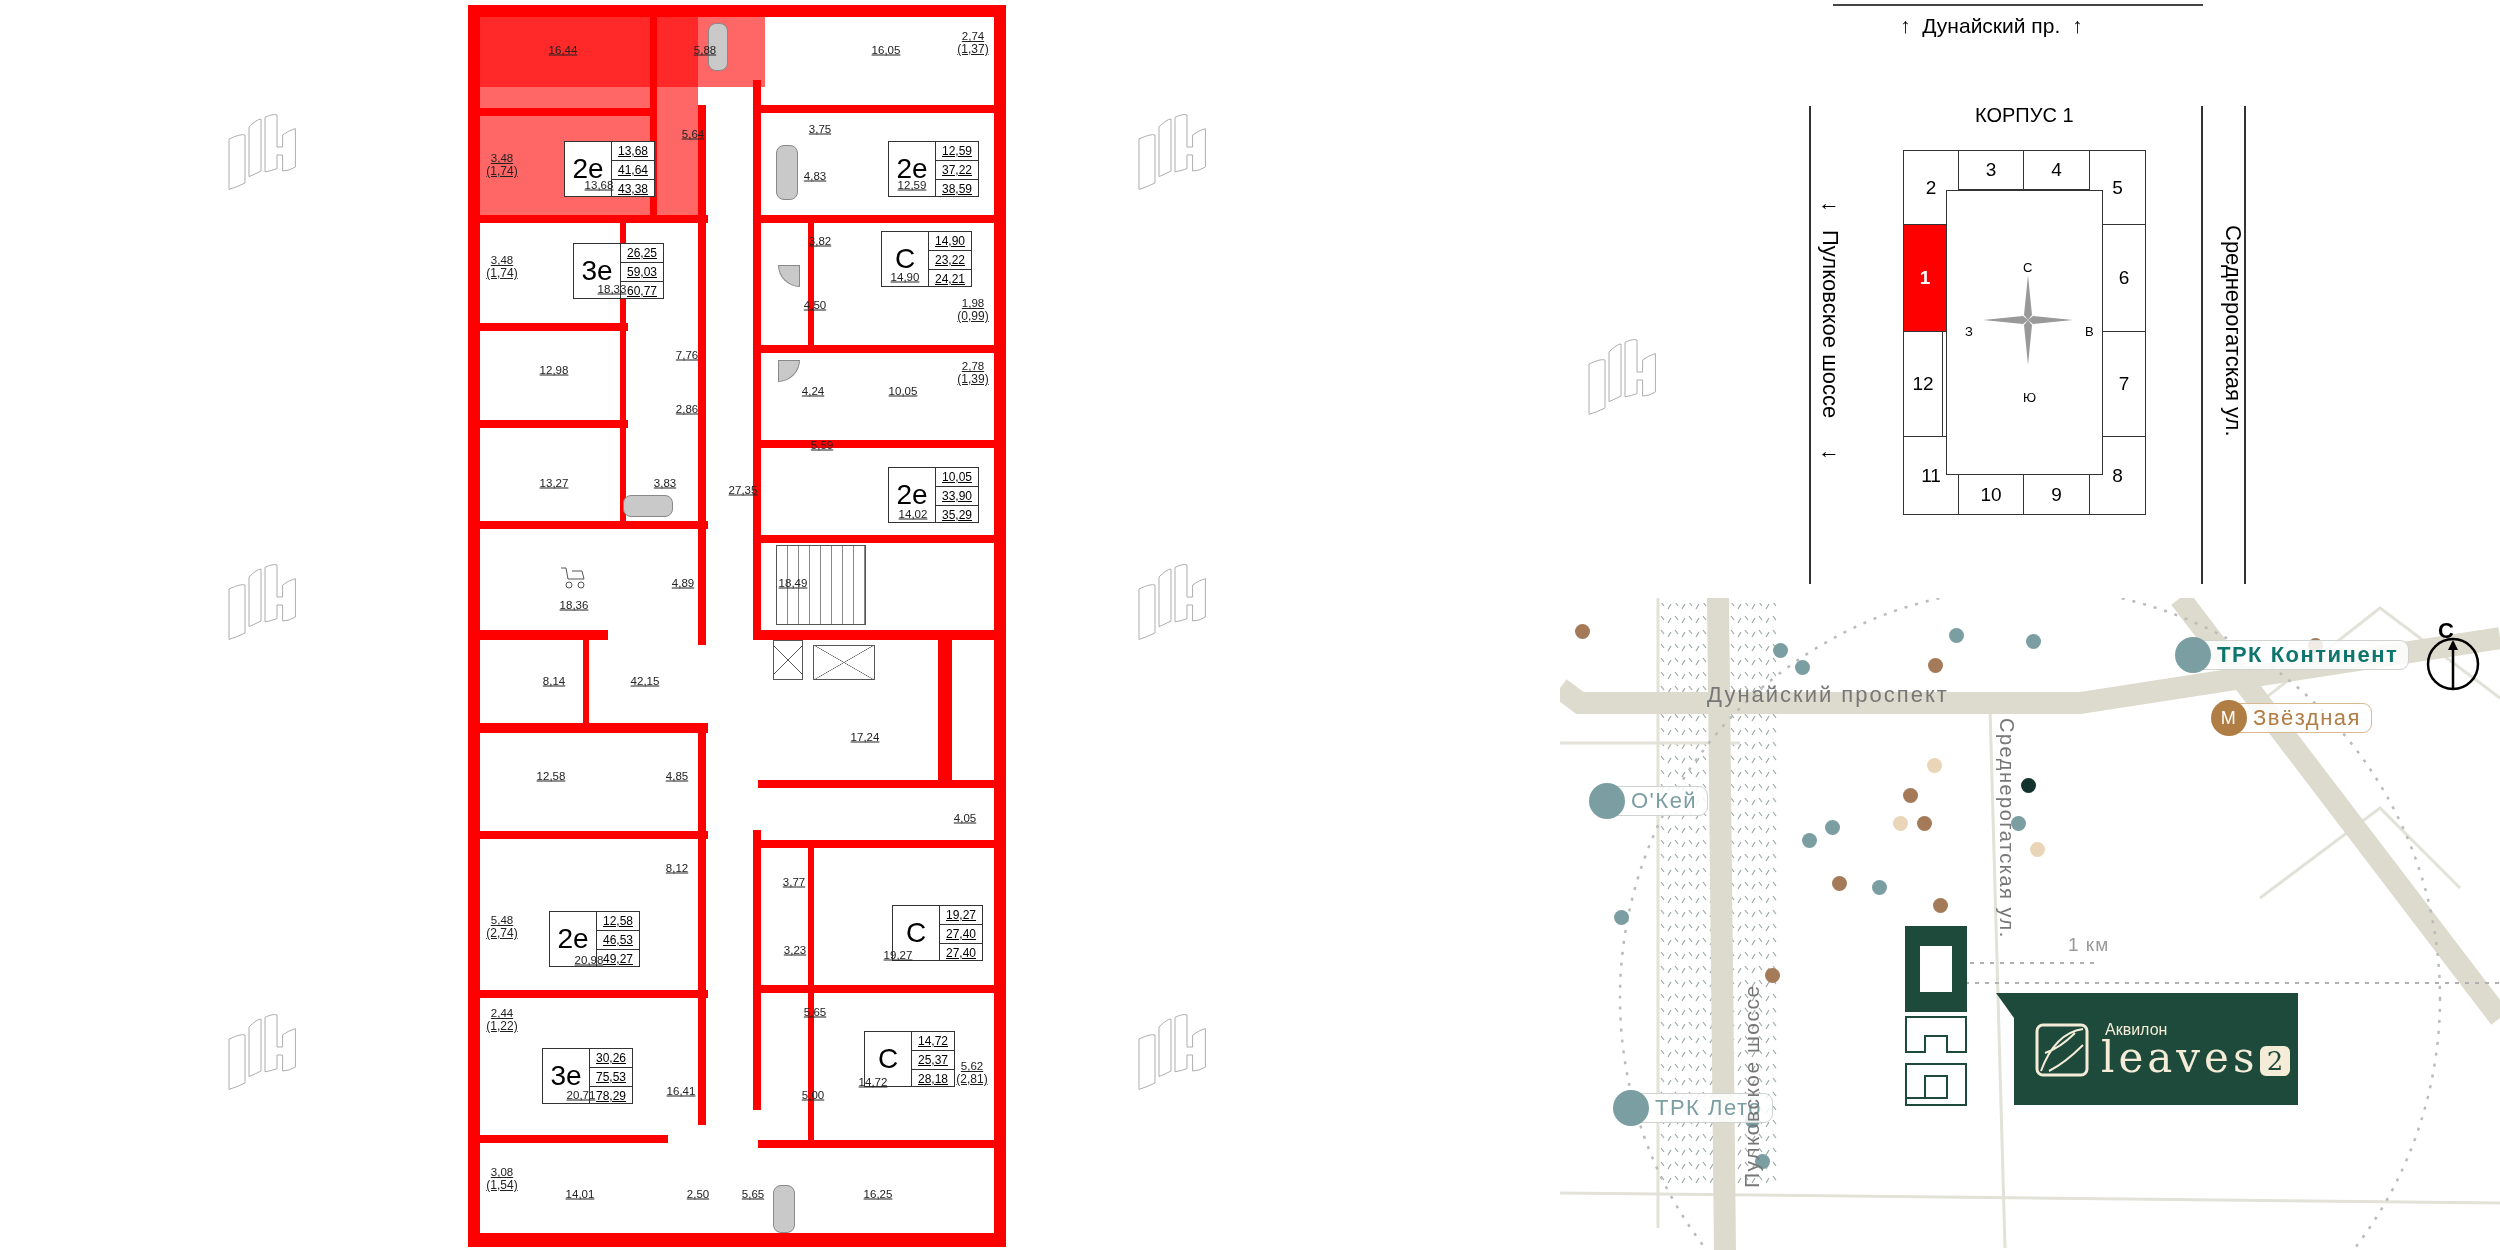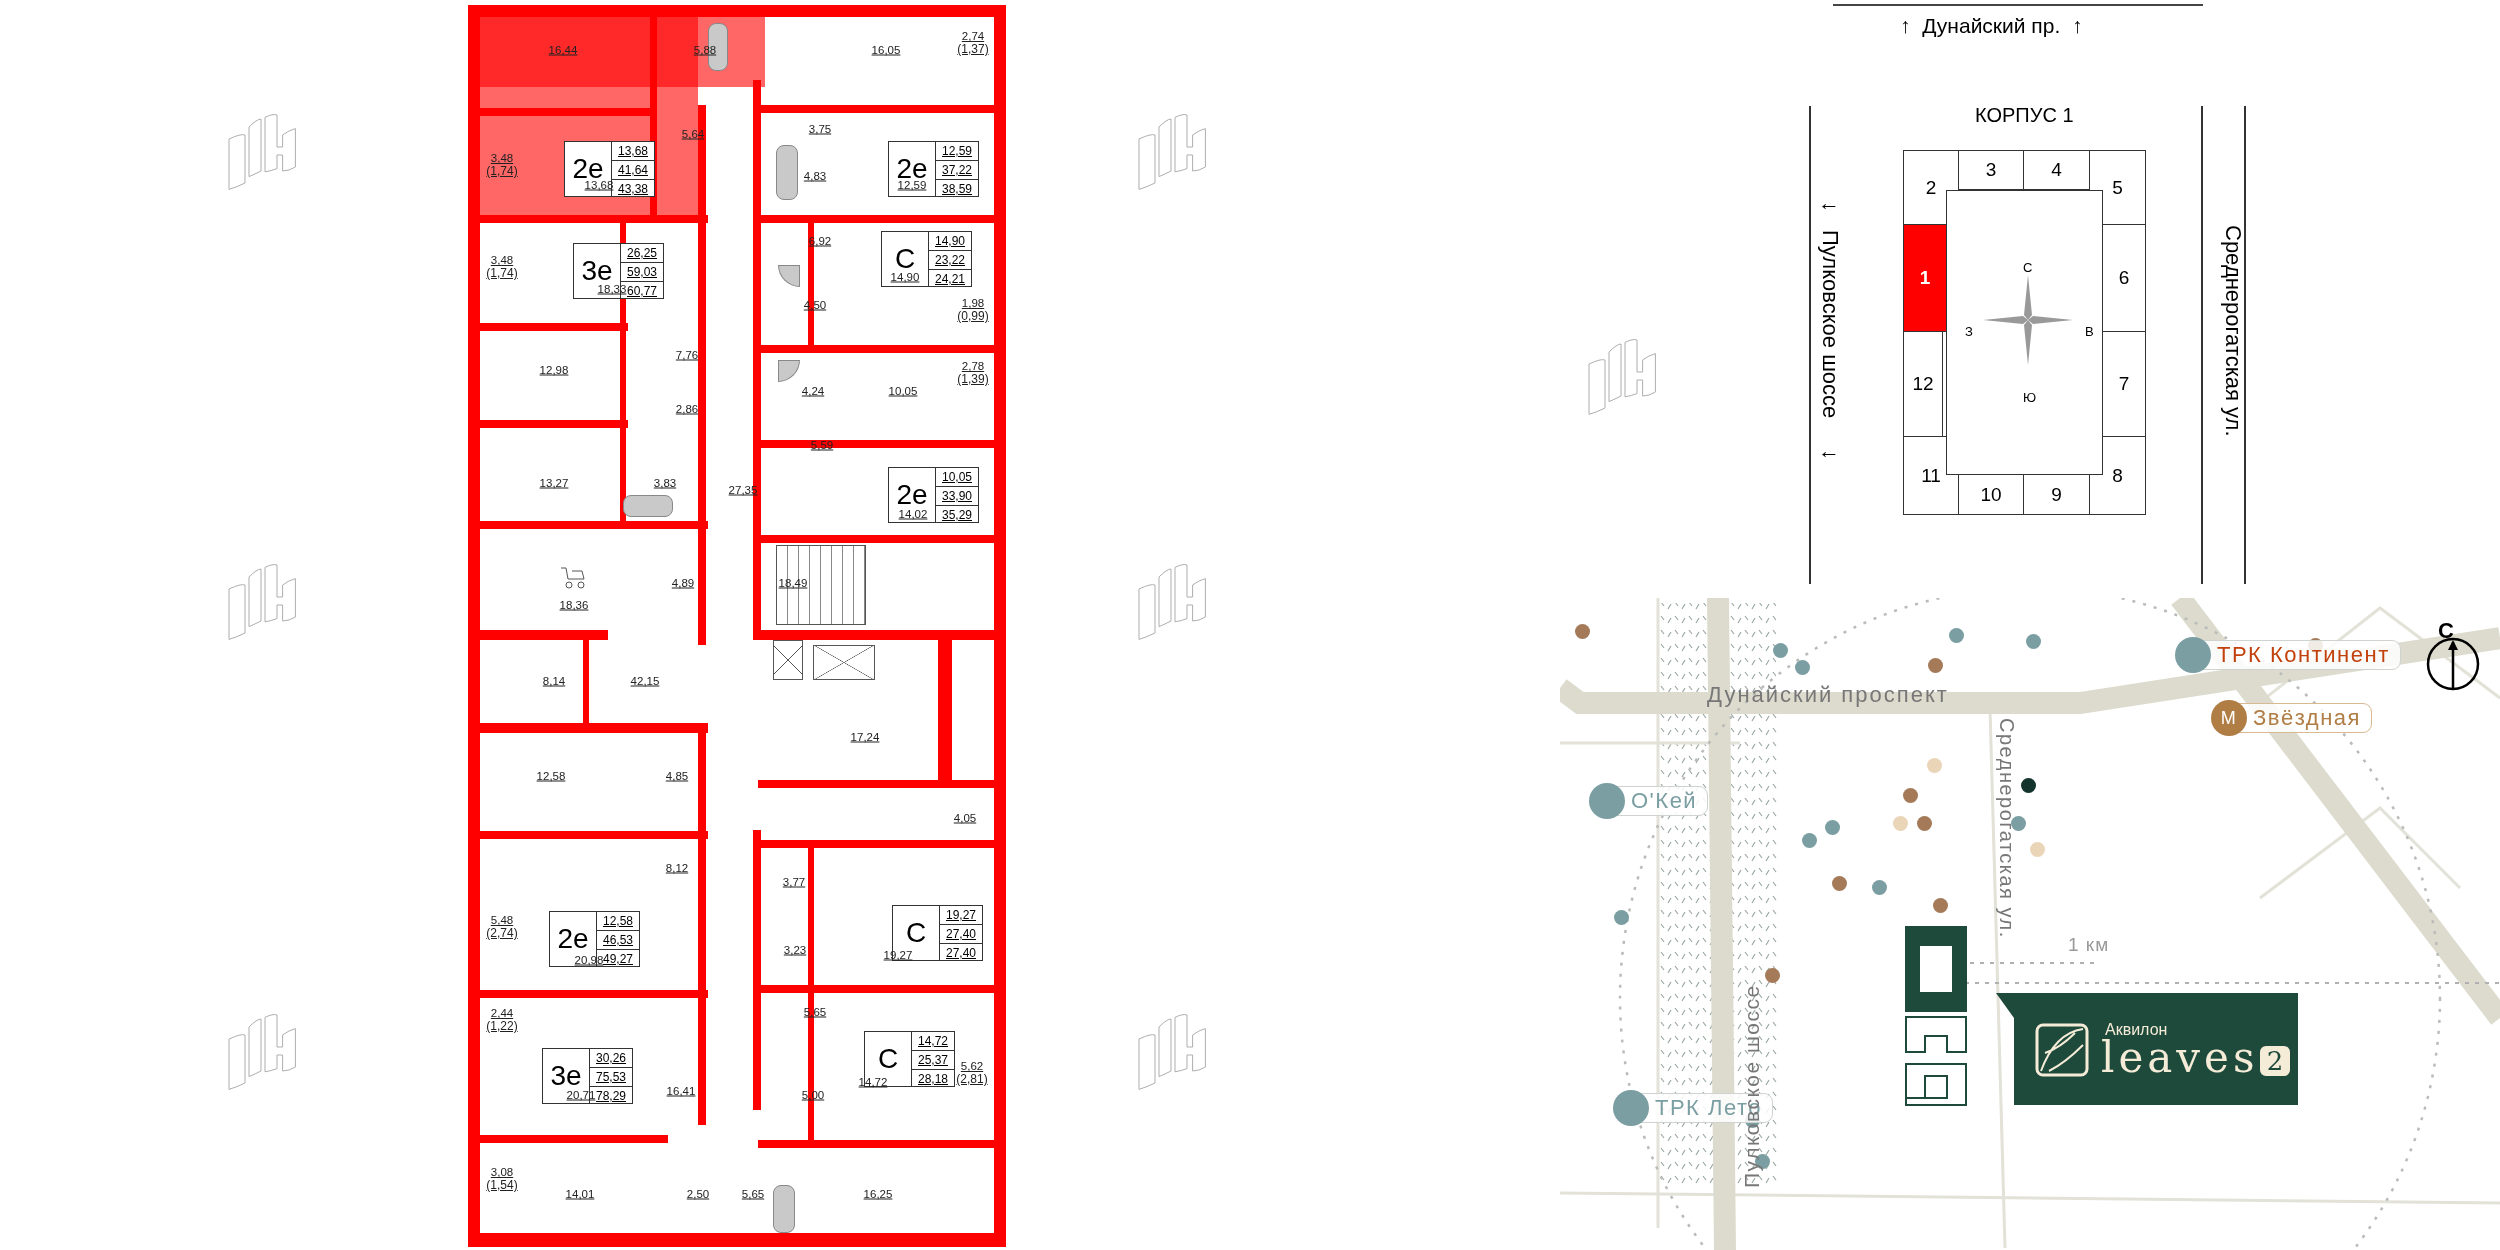--- a/index.html
+++ b/index.html
@@ -163,21 +163,21 @@
   <div class="lbl" style="left:418px;top:45px">16,05</div>
   <div class="lbl" style="left:505px;top:38px"><span>2,74</span><small>(1,37)</small></div>
   <div class="lbl" style="left:34px;top:160px"><span>3,48</span><small>(1,74)</small></div>
   <div class="lbl" style="left:131px;top:180px">13,68</div>
   <div class="lbl" style="left:225px;top:129px">5,64</div>
   <div class="lbl" style="left:352px;top:124px">3,75</div>
   <div class="lbl" style="left:347px;top:171px">4,83</div>
   <div class="lbl" style="left:444px;top:180px">12,59</div>
   <div class="lbl" style="left:34px;top:262px"><span>3,48</span><small>(1,74)</small></div>
   <div class="lbl" style="left:144px;top:284px">18,33</div>
-  <div class="lbl" style="left:352px;top:236px">6,92</div>
+  <div class="lbl" style="left:352px;top:236px">3,82</div>
   <div class="lbl" style="left:437px;top:272px">14,90</div>
   <div class="lbl" style="left:347px;top:300px">4,50</div>
   <div class="lbl" style="left:505px;top:305px"><span>1,98</span><small>(0,99)</small></div>
   <div class="lbl" style="left:86px;top:365px">12,98</div>
   <div class="lbl" style="left:219px;top:350px">7,76</div>
   <div class="lbl" style="left:219px;top:404px">2,86</div>
   <div class="lbl" style="left:345px;top:386px">4,24</div>
   <div class="lbl" style="left:435px;top:386px">10,05</div>
   <div class="lbl" style="left:505px;top:368px"><span>2,78</span><small>(1,39)</small></div>
   <div class="lbl" style="left:86px;top:478px">13,27</div>
@@ -362,21 +362,21 @@
   <div class="mdot" style="left:272px;top:278px;background:#a47a58"></div>
   <div class="mdot" style="left:312px;top:282px;background:#7a9ea2"></div>
   <div class="mdot" style="left:373px;top:300px;background:#a47a58"></div>
   <div class="mdot" style="left:372px;top:345px;background:#7a9ea2"></div>
   <div class="mdot" style="left:54px;top:312px;background:#7a9ea2"></div>
   <div class="mdot" style="left:205px;top:370px;background:#a47a58"></div>
   <div class="mdot" style="left:185px;top:515px;background:#7a9ea2"></div>
   <div class="mdot" style="left:195px;top:556px;background:#7a9ea2"></div>
   <div class="mdot" style="left:748px;top:40px;background:#a47a58"></div>
 
-  <div class="poi" style="left:620px;top:42px;color:#c2410c;">
+  <div class="poi" style="left:620px;top:42px;color:#0f766e;font-weight:bold;">
       <span class="dot" style="background:#7a9ea2"></span>
       <span>ТРК Континент</span>
     </div>
   <div class="poi" style="left:34px;top:188px;color:#7a9ea2;">
       <span class="dot" style="background:#7a9ea2"></span>
       <span>О'Кей</span>
     </div>
   <div class="poi" style="left:58px;top:495px;color:#7a9ea2;">
       <span class="dot" style="background:#7a9ea2"></span>
       <span>ТРК Лето</span>

